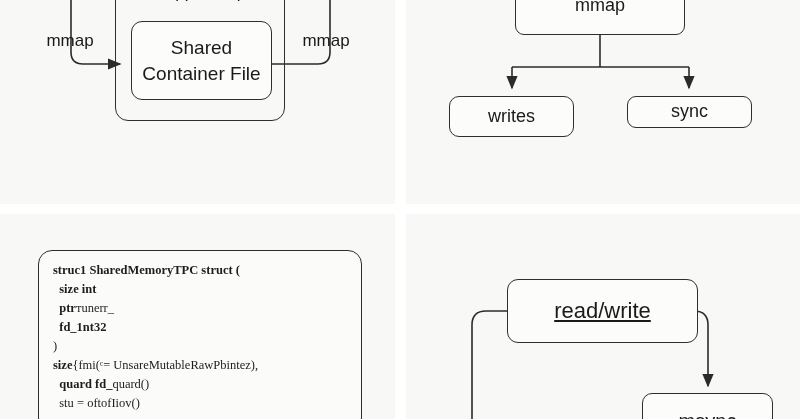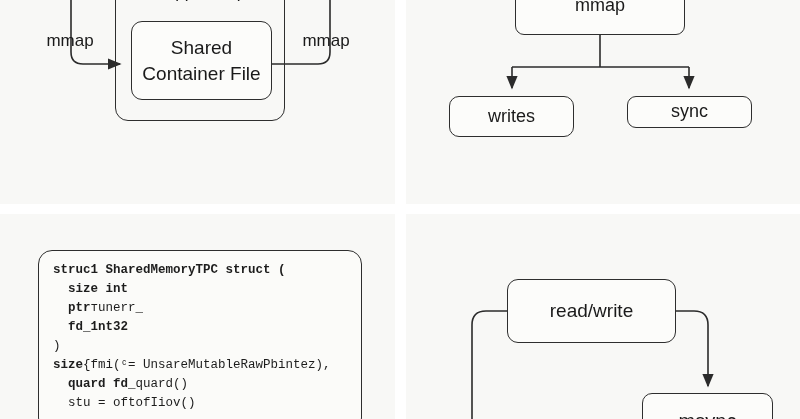--- a/index.html
+++ b/index.html
@@ -37,21 +37,21 @@
   .arrowhead{fill:#2b2b2b;}
 
   
   .code-box{
     position:absolute;box-sizing:border-box;
     left:38px;top:36px;width:324px;height:182px;
     border:1.7px solid #2e2e2e;border-radius:14px;background:#fbfbf9;
     padding:10px 14px;overflow:hidden;
   }
   .code-line{
-    font-family:Liberation Mono, monospace;
+    font-family:Liberation Serif, serif;
     font-size:12.5px;line-height:19px;white-space:pre;color:#1d1d1d;
   }
   .code-line .b{font-weight:bold;}
 </style>
 </head>
 <body>
 
 <div class="panel" id="panel-tl">
   <svg class="wires" width="395" height="204">
     <defs>
@@ -118,20 +118,20 @@
   <svg class="wires" width="394" height="205">
     <defs>
       <marker id="arrBR" markerWidth="9" markerHeight="8" refX="7.5" refY="3.5" orient="auto">
         <path class="arrowhead" d="M0,0 L8.5,3.5 L0,7 Z"></path>
       </marker>
     </defs>
     <path class="wire" d="M101,97 H80 Q66,97 66,111 V205"></path>
     <path class="wire" d="M266,97 H288 Q302,97 302,111 V172" marker-end="url(#arrBR)"></path>
   </svg>
 
-  <div class="node" style="left:101px;top:65px;width:169px;height:64px;font-size:19px;">
+  <div class="node" style="left:101px;top:65px;width:191px;height:64px;font-size:22px;text-decoration:underline;">
     <span class="lbl">read/write</span>
   </div>
 
   <div class="node" style="left:236px;top:179px;width:131px;height:56px;font-size:20px;border-radius:10px;">
     <span class="lbl">msync</span>
   </div>
 </div>
 
 </body></html>

